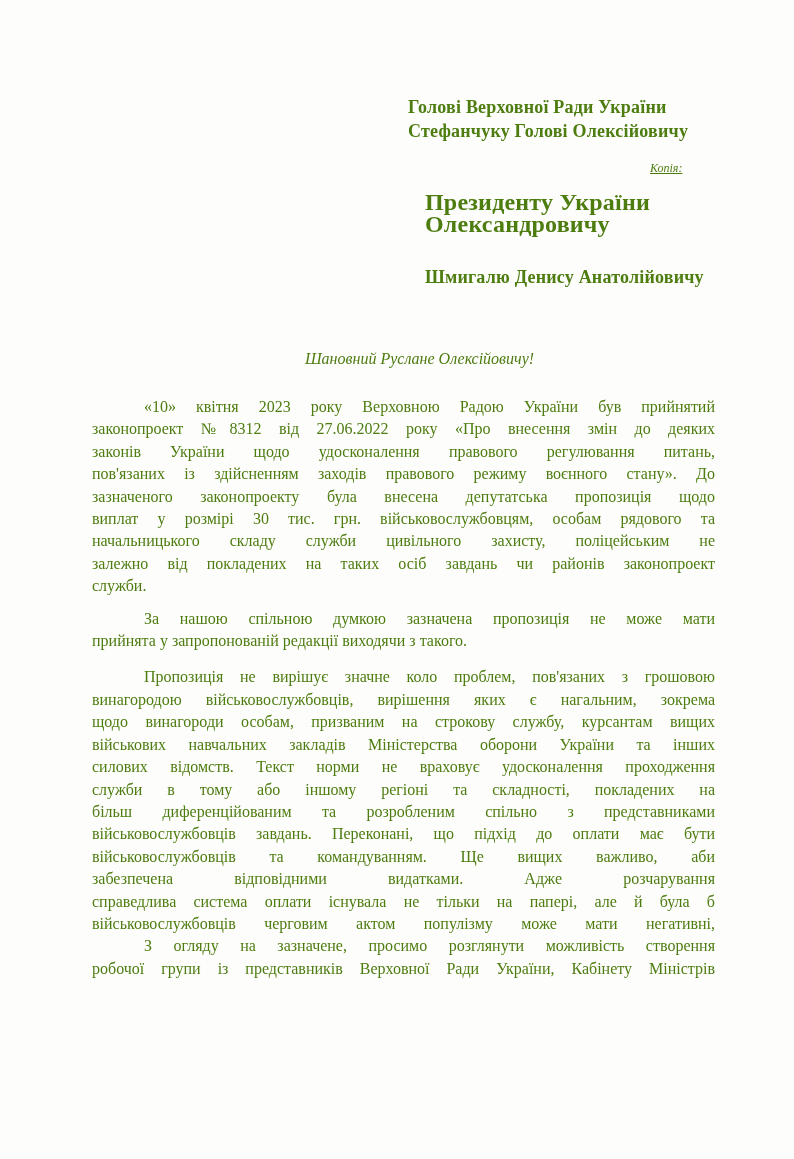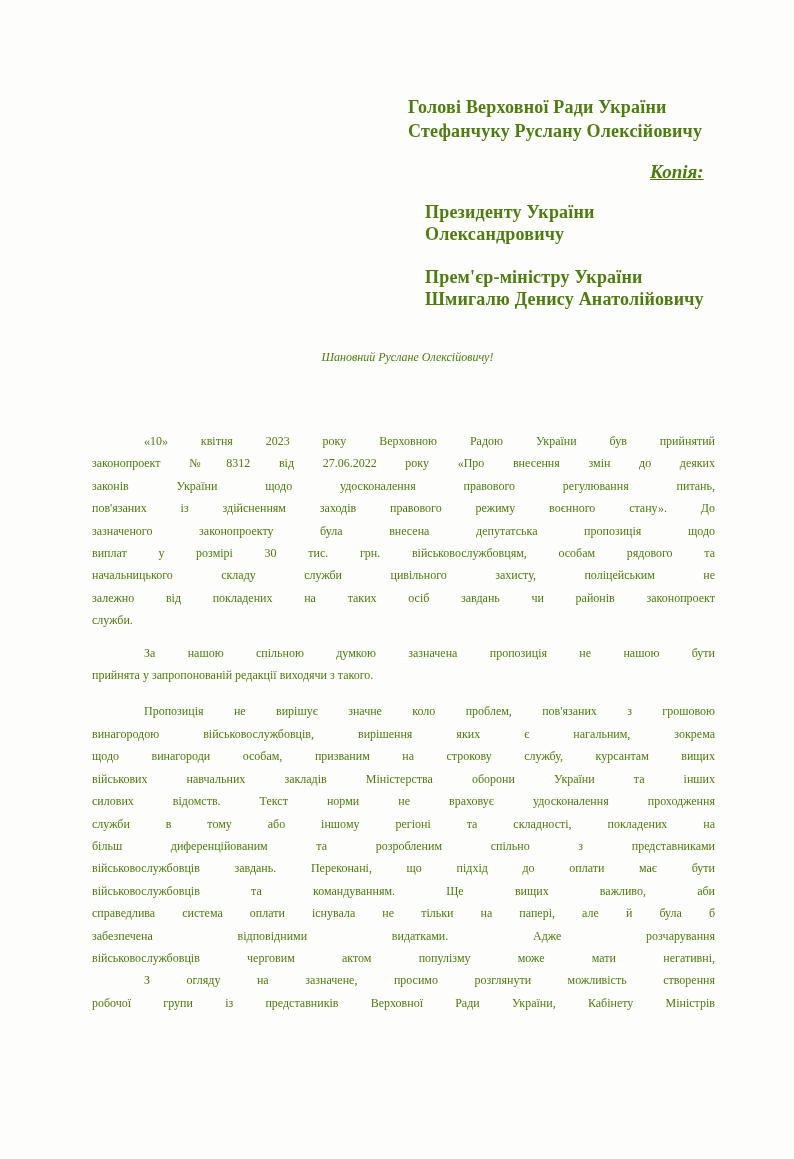--- a/index.html
+++ b/index.html
@@ -25,128 +25,127 @@
     font-size: 18px;
     font-weight: 700;
     line-height: 24px;
     letter-spacing: 0.2px;
     white-space: nowrap;
   }
   .copy-label {
     position: absolute;
     left: 650px;
     top: 161px;
-    font-size: 19px;
-    font-weight: 700;
+    font-size: 12px;
+    font-weight: 400;
     font-style: italic;
     text-decoration: underline;
     white-space: nowrap;
   }
   .copy-block-1 {
     position: absolute;
     left: 425px;
-    top: 202px;
-    font-size: 18px;
+    top: 192px;
+    font-size: 24px;
     font-weight: 700;
     line-height: 21.5px;
     letter-spacing: 0.2px;
     white-space: nowrap;
   }
   .copy-block-2 {
     position: absolute;
     left: 425px;
     top: 266px;
     font-size: 18px;
     font-weight: 700;
     line-height: 22px;
     letter-spacing: 0.2px;
     white-space: nowrap;
   }
   
   .salutation {
     position: absolute;
-    left: 96px;
+    left: 108px;
     top: 350px;
     width: 623px;
     text-align: center;
     font-style: italic;
-    font-size: 12px;
+    font-size: 16px;
   }
   
   .body-text {
     position: absolute;
     left: 92px;
-    top: 430px;
+    top: 396px;
     width: 623px;
-    font-size: 12px;
+    font-size: 16px;
   }
   .para { margin: 0; }
   .para:nth-child(2) { margin-top: 10px; }
   .para:nth-child(3) { margin-top: 14px; }
   .para:nth-child(4) { margin-top: 0; }
   .line {
     line-height: 22.4px;
     text-align: justify;
     text-align-last: justify;
   }
   .line.first { text-indent: 52px; }
   .line.last { text-align-last: left; }
 </style>
 </head>
 <body>
 
 <div class="page">
 
   <div class="recipient-primary">
     <div>Голові Верховної Ради України</div>
-    <div>Стефанчуку Руслану Олексійовичу</div>
+    <div>Стефанчуку Голові Олексійовичу</div>
   </div>
 
   <div class="copy-label">Копія:</div>
 
   <div class="copy-block-1">
     <div>Президенту України</div>
     <div>Олександровичу</div>
   </div>
 
   <div class="copy-block-2">
-    <div>Прем'єр-міністру України</div>
     <div>Шмигалю Денису Анатолійовичу</div>
   </div>
 
   <div class="salutation">Шановний Руслане Олексійовичу!</div>
 
   <div class="body-text">
       <div class="para">
         <div class="line first">«10» квітня 2023 року Верховною Радою України був прийнятий</div>
         <div class="line">законопроект №8312 від 27.06.2022 року «Про внесення змін до деяких</div>
         <div class="line">законів України щодо удосконалення правового регулювання питань,</div>
         <div class="line">пов'язаних із здійсненням заходів правового режиму воєнного стану». До</div>
         <div class="line">зазначеного законопроекту була внесена депутатська пропозиція щодо</div>
         <div class="line">виплат у розмірі 30 тис. грн. військовослужбовцям, особам рядового та</div>
         <div class="line">начальницького складу служби цивільного захисту, поліцейським не</div>
         <div class="line">залежно від покладених на таких осіб завдань чи районів законопроект</div>
         <div class="line last">служби.</div>
       </div>
       <div class="para">
-        <div class="line first">За нашою спільною думкою зазначена пропозиція не нашою бути</div>
+        <div class="line first">За нашою спільною думкою зазначена пропозиція не може мати</div>
         <div class="line last">прийнята у запропонованій редакції виходячи з такого.</div>
       </div>
       <div class="para">
         <div class="line first">Пропозиція не вирішує значне коло проблем, пов'язаних з грошовою</div>
         <div class="line">винагородою військовослужбовців, вирішення яких є нагальним, зокрема</div>
         <div class="line">щодо винагороди особам, призваним на строкову службу, курсантам вищих</div>
         <div class="line">військових навчальних закладів Міністерства оборони України та інших</div>
         <div class="line">силових відомств. Текст норми не враховує удосконалення проходження</div>
         <div class="line">служби в тому або іншому регіоні та складності, покладених на</div>
         <div class="line">більш диференційованим та розробленим спільно з представниками</div>
         <div class="line">військовослужбовців завдань. Переконані, що підхід до оплати має бути</div>
         <div class="line">військовослужбовців та командуванням. Ще вищих важливо, аби</div>
+        <div class="line">забезпечена відповідними видатками. Адже розчарування</div>
         <div class="line">справедлива система оплати існувала не тільки на папері, але й була б</div>
-        <div class="line">забезпечена відповідними видатками. Адже розчарування</div>
         <div class="line">військовослужбовців черговим актом популізму може мати негативні,</div>
       </div>
       <div class="para">
         <div class="line first">З огляду на зазначене, просимо розглянути можливість створення</div>
         <div class="line">робочої групи із представників Верховної Ради України, Кабінету Міністрів</div>
       </div>
     </div>
 
 </div>
 

